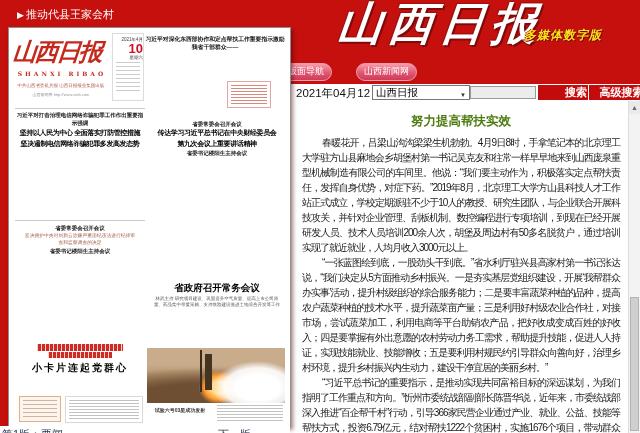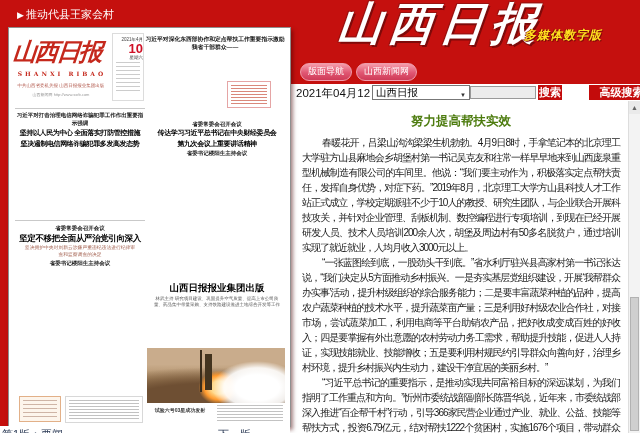--- a/index.html
+++ b/index.html
@@ -12,33 +12,33 @@
   .home-link .tri{font-size:9px;margin-right:2px;}
   .logo{position:absolute;left:338px;top:-6px;width:240px;font-family:"DejaVu Serif",serif;
         font-style:italic;font-weight:bold;font-size:45px;letter-spacing:6px;color:#fff;
         white-space:nowrap;transform:skewX(-6deg);
         text-shadow:2px 2px 0 #7e0a0a,-1px -1px 0 #9a1210,1px -1px 0 #9a1210,-1px 1px 0 #9a1210;}
   .edition{position:absolute;left:524px;top:27px;font-size:12px;font-weight:bold;font-style:italic;
         color:#ffe21f;letter-spacing:1px;text-shadow:1px 1px 0 #7c0909,-1px 0 0 #7c0909;}
   .pill{position:absolute;top:63px;height:16px;line-height:15px;padding:0 7px;font-size:9px;
         color:#fff;border-radius:9px;border:1px solid #ef9cab;cursor:pointer;
         background:linear-gradient(#f59cab,#e05672 55%,#cf3b58);}
-  .pill-1{left:300px;} .pill-2{left:356px;}
+  .pill-1{left:280px;} .pill-2{left:356px;}
   
   .toolbar{position:absolute;left:290px;top:84px;width:350px;height:17px;background:#fff;
         border-bottom:1px solid #d5d5d5;}
   .tb-date{position:absolute;left:6px;top:2px;font-size:11.5px;color:#111;}
   .tb-select{position:absolute;left:82px;top:1px;width:90px;height:13px;border:1px solid #777;
         background:#fff;font-size:10.5px;line-height:13px;padding:0 3px;cursor:pointer;}
   .tb-select .arrow{position:absolute;right:3px;top:3px;font-size:6px;color:#333;}
   .tb-input{position:absolute;left:180px;top:2px;width:60px;height:11px;border:1px solid #999;
         background:#ececec;font-size:10px;padding:0 2px;}
   .tb-btn{position:absolute;top:1px;height:15px;background:#c30b0b;color:#fff;font-size:11px;
         font-weight:bold;text-align:center;line-height:15px;cursor:pointer;}
-  .tb-search{left:248px;width:24px;}
+  .tb-search{left:248px;width:24px;padding-left:26px;}
   .tb-adv{left:299px;width:65px;}
   
   .article{position:absolute;left:290px;top:101px;width:318px;height:332px;background:#fff;
         padding:5px 8px 0 12px;overflow:hidden;}
   .a-title{text-align:center;font-size:12.5px;font-weight:bold;color:#4d7c0f;margin:7px 0 5px;}
   .a-p{font-size:10px;line-height:15px;letter-spacing:-1px;text-indent:2em;color:#1a1a1a;
         text-align:justify;margin:0;}
   .scrollbar{position:absolute;left:628px;top:101px;width:12px;height:332px;background:#f3f3f3;
         border-left:1px solid #ddd;box-sizing:border-box;}
   .sb-up{height:13px;background:#eaeaea;text-align:center;font-size:7px;color:#666;line-height:13px;cursor:pointer;}
@@ -199,53 +199,62 @@
     <div class="fcols">
         <div class="fc"></div>
         <div class="fc"></div>
         <div class="fc"></div>
         <div class="fc"></div>
       </div>
   </div>
 
   <div class="story4">
     <span class="kick">省委常委会召开会议</span>
-    <span class="h">坚定不移把全面从严治党引向深入</span>
     <span class="sub">坚决拥护中央对刘新云涉嫌严重违纪违法进行纪律审查和监察调查的决定</span>
     <span class="by">省委书记楼阳生主持会议</span>
     <div class="fcols">
         <div class="fc"></div>
         <div class="fc"></div>
         <div class="fc"></div>
       </div>
   </div>
 
   <div class="story5">
     <div class="pre fcols">
         <div class="fc"></div>
         <div class="fc"></div>
         <div class="fc"></div>
       </div>
-    <span class="h">山西日报报业集团出版</span>
+    <span class="h">省政府召开常务会议</span>
     <span class="sub">林武主持 研究项目建设、巩固提升空气质量、提高上市公司质量、药品集中带量采购、支持铁路建设推进土地综合开发等工作</span>
     <div class="fcols">
         <div class="fc"></div>
         <div class="fc"></div>
         <div class="fc"></div>
       </div>
   </div>
 
   <div class="fill-l">
     <div class="fcols">
         <div class="fc"></div>
         <div class="fc"></div>
         <div class="fc"></div>
       </div>
   </div>
 
+  <div class="story6">
+    <span class="banner1"></span>
+    <span class="banner2"></span>
+    <span class="h">小卡片连起党群心</span>
+    <div class="fcols">
+        <div class="fc"></div>
+        <div class="fc"></div>
+        <div class="fc"></div>
+      </div>
+  </div>
   <div class="box1">
       <i></i>
     </div>
   <div class="box2">
       <i></i>
     </div>
 
   <div class="photo">
     <div class="mast"></div>
     <div class="tower"></div>

